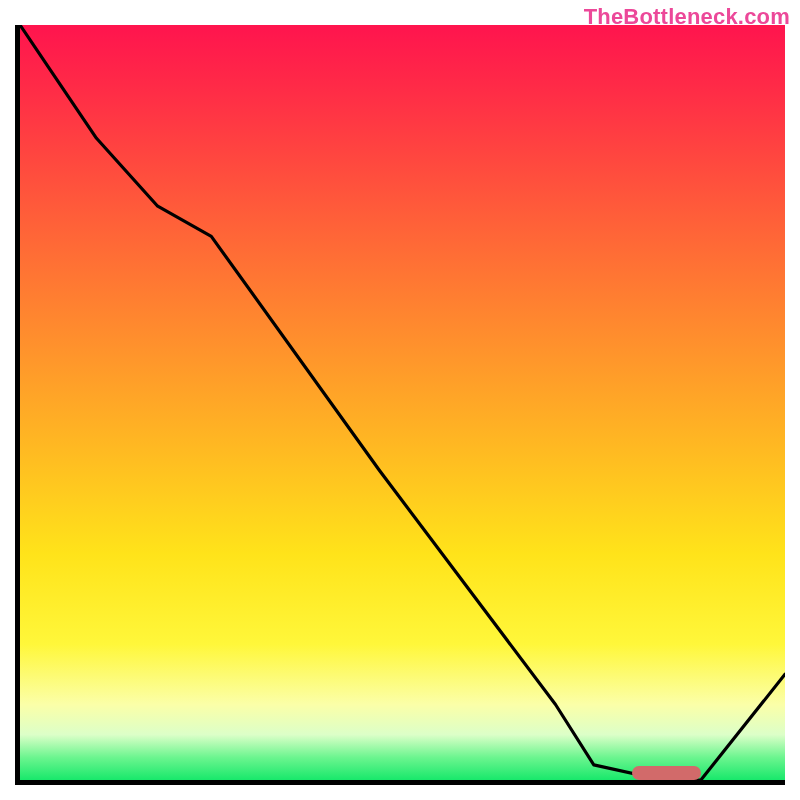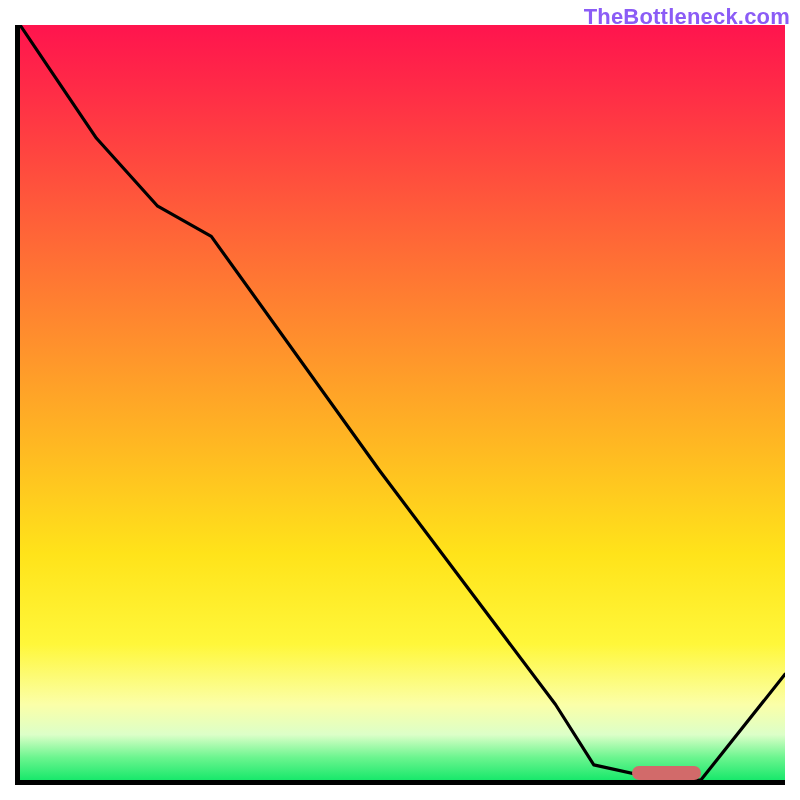--- a/index.html
+++ b/index.html
@@ -15,21 +15,21 @@
     position: relative;
     width: 800px;
     height: 800px;
   }
   .attribution {
     position: absolute;
     top: 4px;
     right: 10px;
     font-size: 22px;
     font-weight: bold;
-    color: #8b5cf6;
+    color: #ec4899;
     letter-spacing: 0.2px;
     z-index: 20;
   }
   .plot-frame {
     position: absolute;
     left: 15px;
     top: 25px;
     width: 770px;
     height: 760px;
     border-left: 5px solid #000;

